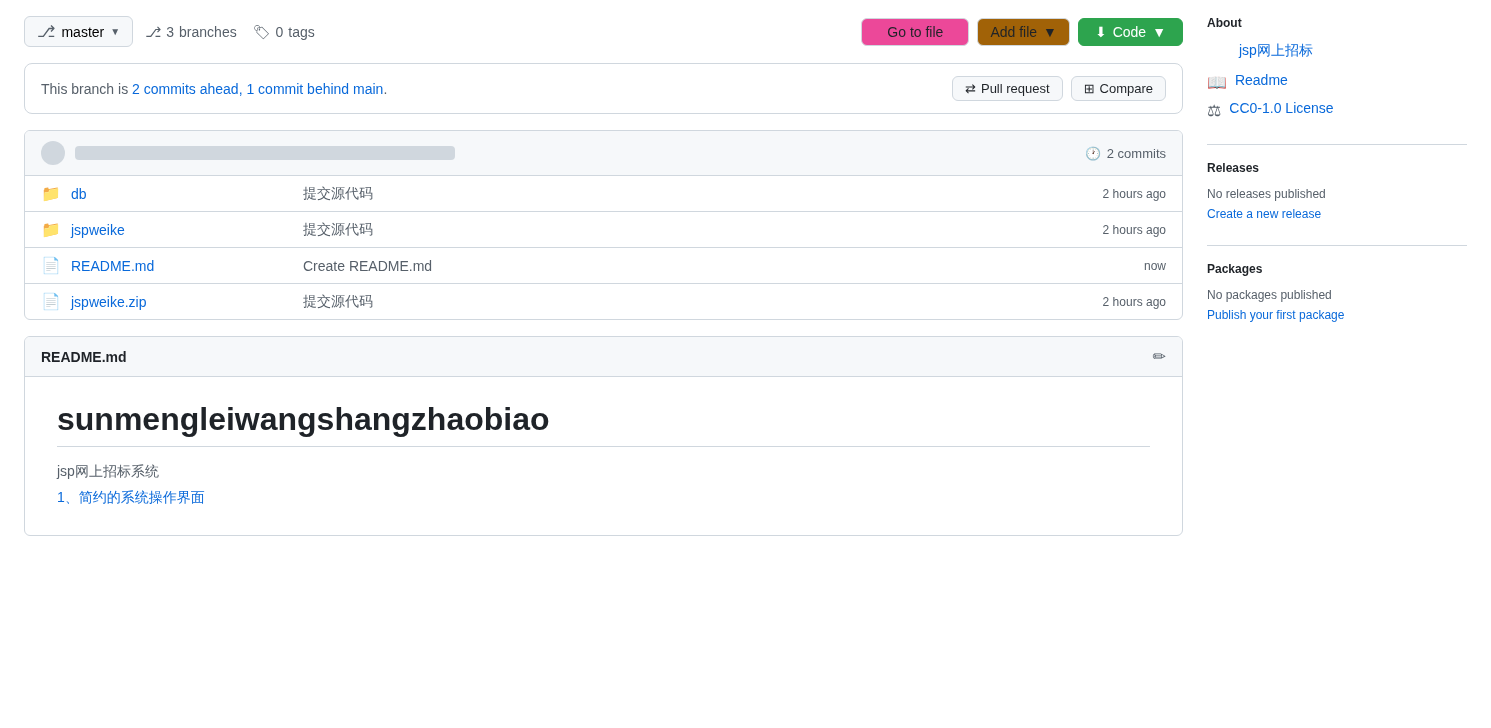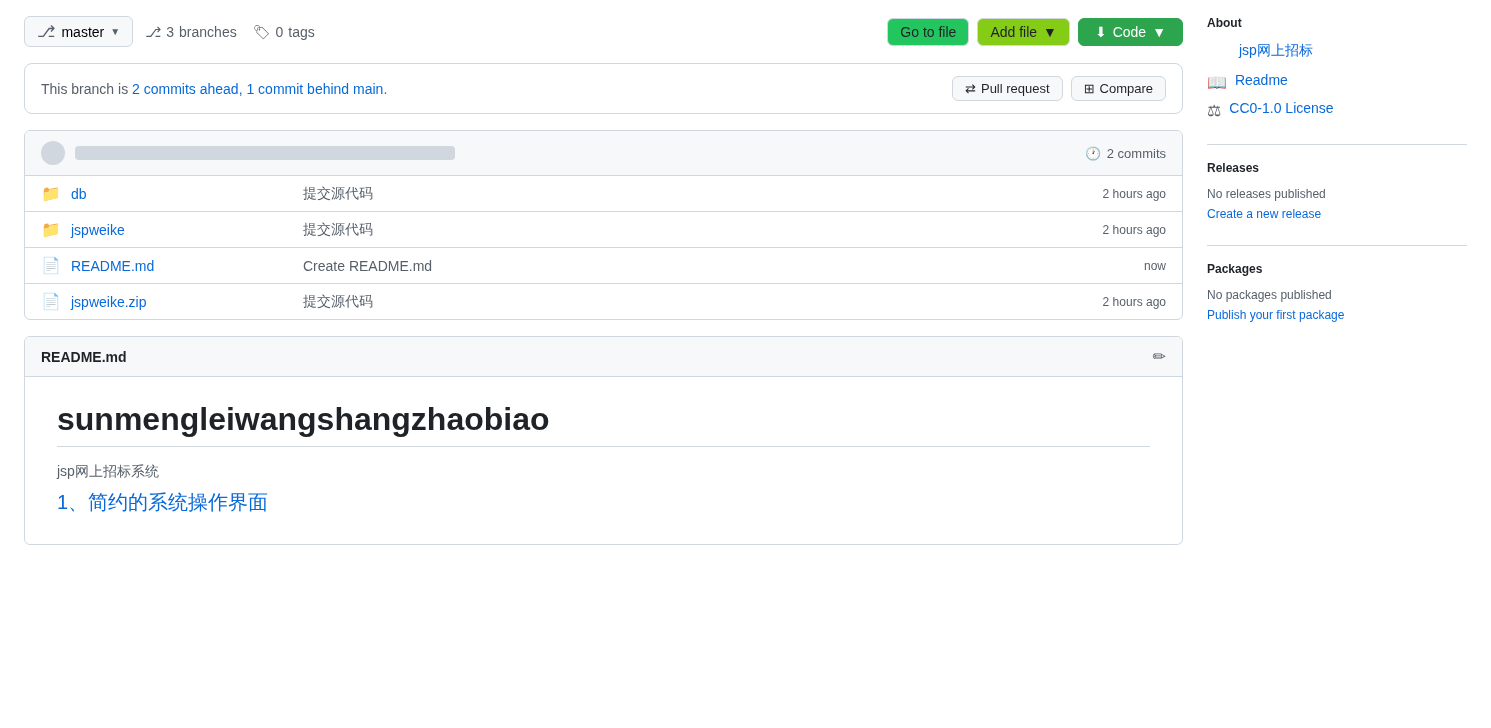--- a/index.html
+++ b/index.html
@@ -61,31 +61,31 @@
     }
     .toolbar-right {
       margin-left: auto;
       display: flex;
       gap: 8px;
       align-items: center;
     }
     .btn-outline {
       border: 1px solid #d0d7de;
       border-radius: 6px;
+      padding: 5px 25px;
+      background: #ec4899;
+      cursor: pointer;
+      font-size: 14px;
+      color: #1f2328;
+    }
+    .btn-dropdown {
+      border: 1px solid #d0d7de;
+      border-radius: 6px;
       padding: 5px 12px;
-      background: #22c55e;
-      cursor: pointer;
-      font-size: 14px;
-      color: #1f2328;
-    }
-    .btn-dropdown {
-      border: 1px solid #d0d7de;
-      border-radius: 6px;
-      padding: 5px 12px;
-      background: #84cc16;
+      background: #a16207;
       cursor: pointer;
       font-size: 14px;
       color: #1f2328;
       display: flex;
       align-items: center;
       gap: 6px;
     }
     .btn-code {
       border: 1px solid #2da44e;
       border-radius: 6px;
@@ -208,21 +208,21 @@
       justify-content: space-between;
       padding: 10px 16px;
       background: #f6f8fa;
       border-bottom: 1px solid #d0d7de;
     }
     .readme-title { font-weight: 600; font-size: 14px; }
     .readme-edit-icon { color: #57606a; cursor: pointer; font-size: 16px; }
     .readme-content { padding: 24px 32px; }
     .readme-h1 { font-size: 32px; font-weight: 700; margin-bottom: 16px; border-bottom: 1px solid #d0d7de; padding-bottom: 8px; }
     .readme-subtitle { color: #57606a; font-size: 14px; margin-bottom: 8px; }
-    .readme-list-item { color: #0969da; font-size: 20px; margin-bottom: 4px; }
+    .readme-list-item { color: #0969da; font-size: 14px; margin-bottom: 4px; }
 
     
     .sidebar-section { margin-bottom: 24px; }
     .sidebar-title { font-size: 12px; font-weight: 600; margin-bottom: 12px; color: #1f2328; }
     .sidebar-link { color: #0969da; text-decoration: none; font-size: 14px; display: block; margin-bottom: 4px; }
     .sidebar-item-row {
       display: flex;
       align-items: center;
       gap: 8px;
       margin-bottom: 8px;

